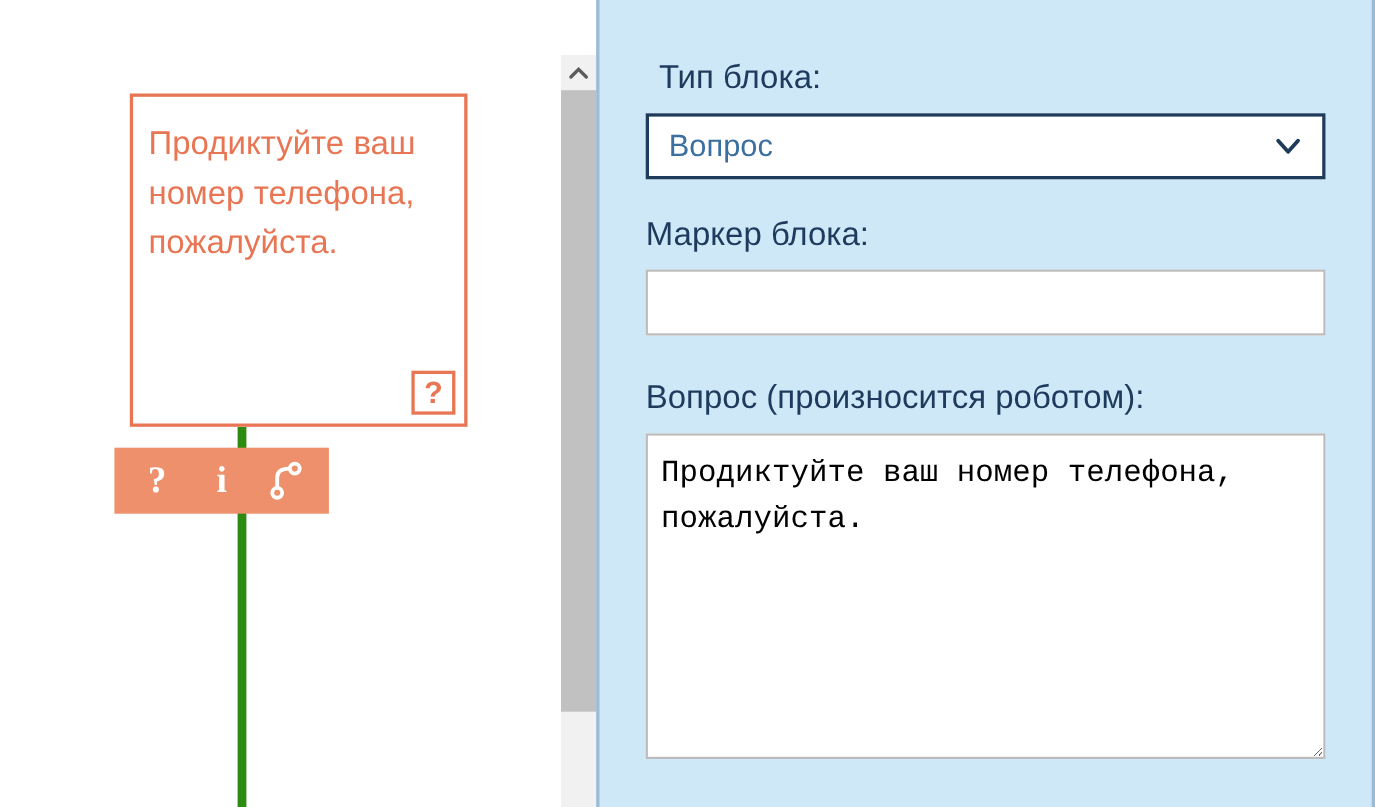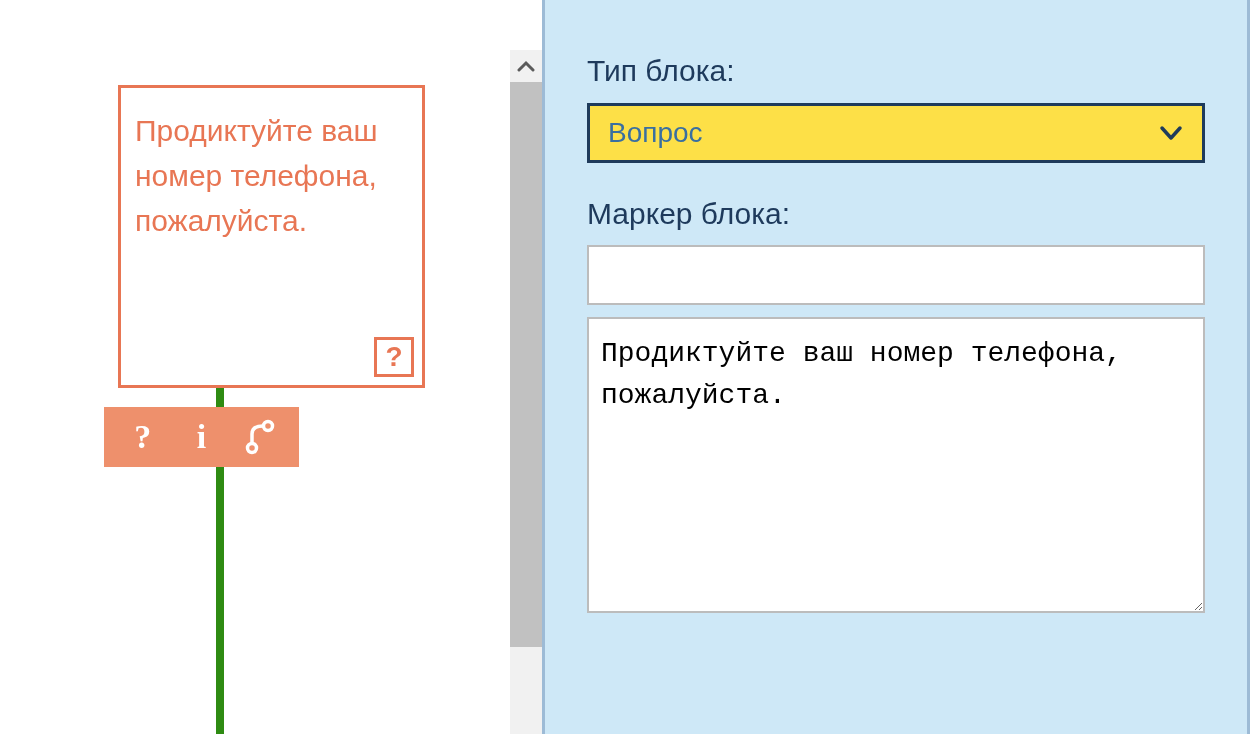--- a/index.html
+++ b/index.html
@@ -123,29 +123,29 @@
       border-right: 3px solid #9dbbd6;
       padding: 48px 42px 20px 42px;
     }
     .field-label {
       color: #1e3a5c;
       font-size: 30px;
       margin-bottom: 8px;
       margin-top: 22px;
       line-height: 1.55;
     }
-    .field-label:first-child { margin-top: 0; }
+    .field-label:first-child { margin-top: 0; margin-left: 12px; }
     .select-wrap {
       border: 3px solid #1f3b5b;
       height: 60px;
       display: flex;
       align-items: center;
       justify-content: space-between;
       padding: 0 18px;
-      background: #fde047;
+      background: #ffffff;
       cursor: pointer;
       margin-bottom: 28px;
     }
     .select-value {
       color: #3a6fa0;
       font-size: 28px;
     }
     .chevron {
       width: 26px;
       height: 26px;
@@ -211,14 +211,15 @@
   <div class="select-wrap">
     <span class="select-value">Вопрос</span>
     <svg class="chevron" viewBox="0 0 26 26">
       <path d="M4 8 L13 18 L22 8" stroke="#1f3b5b" stroke-width="3.5" fill="none" stroke-linecap="round" stroke-linejoin="round"></path>
     </svg>
   </div>
 
   <div class="field-label">Маркер блока:</div>
   <input class="text-input" type="text" value="" style="">
 
+  <div class="field-label">Вопрос (произносится роботом):</div>
   <textarea class="textarea" style="">Продиктуйте ваш номер телефона, пожалуйста.</textarea>
 </div>
 
 </body></html>

